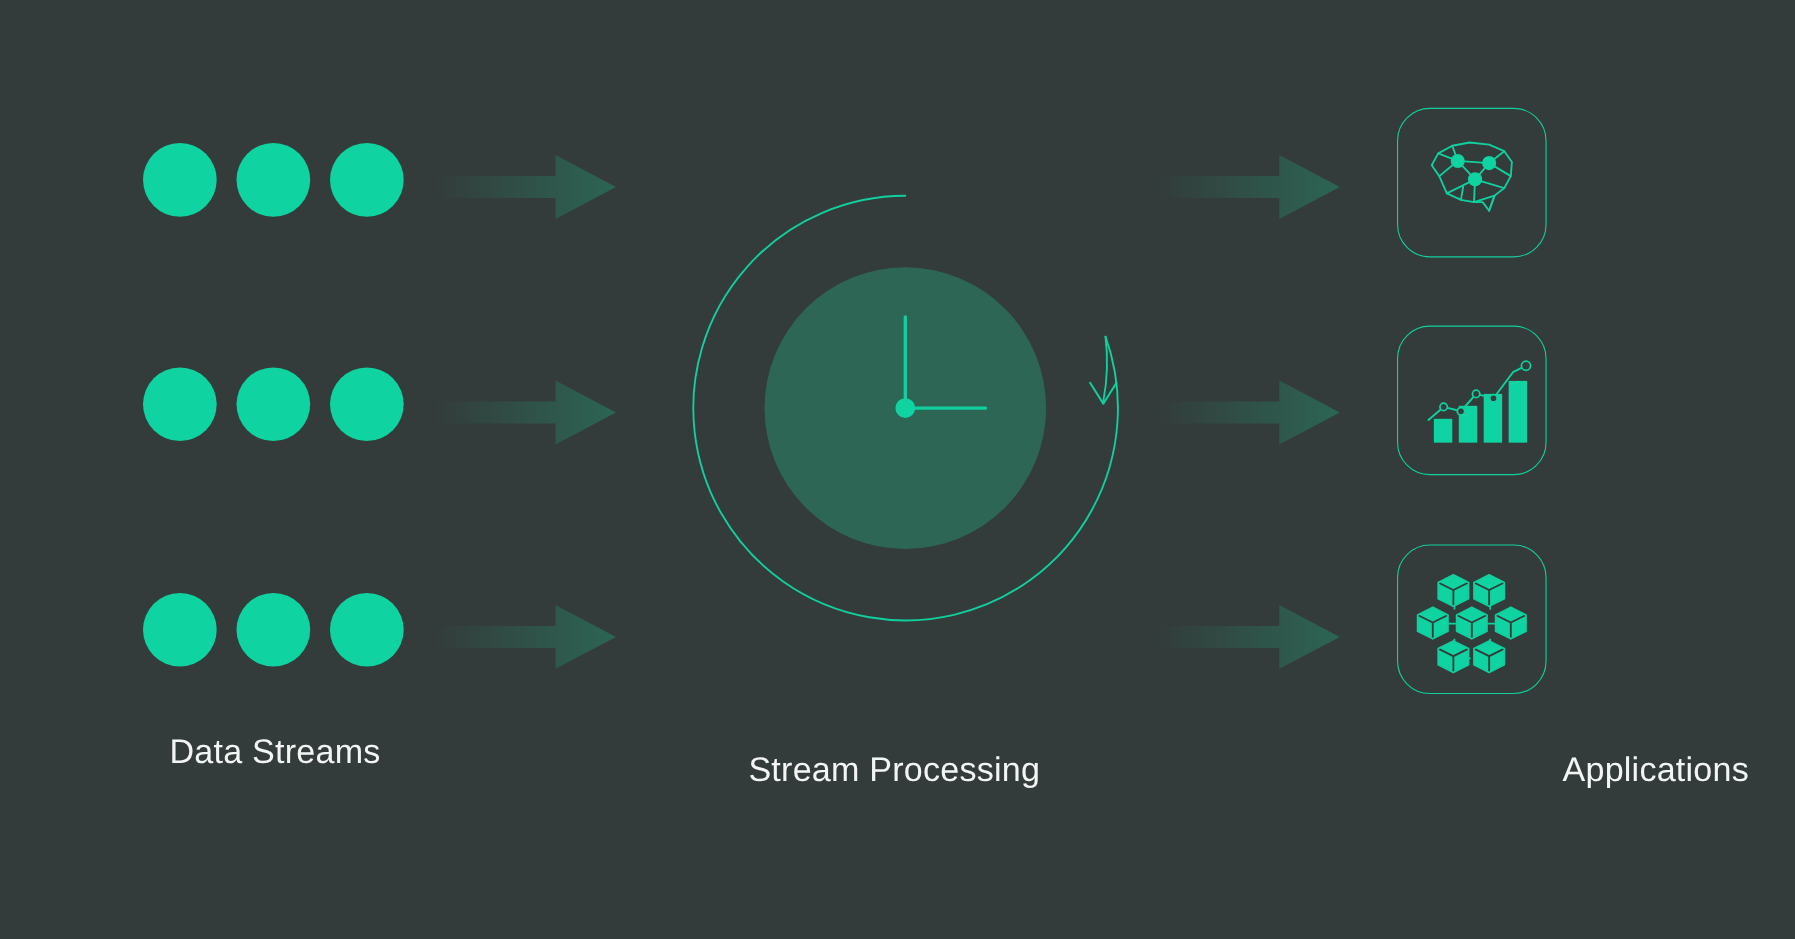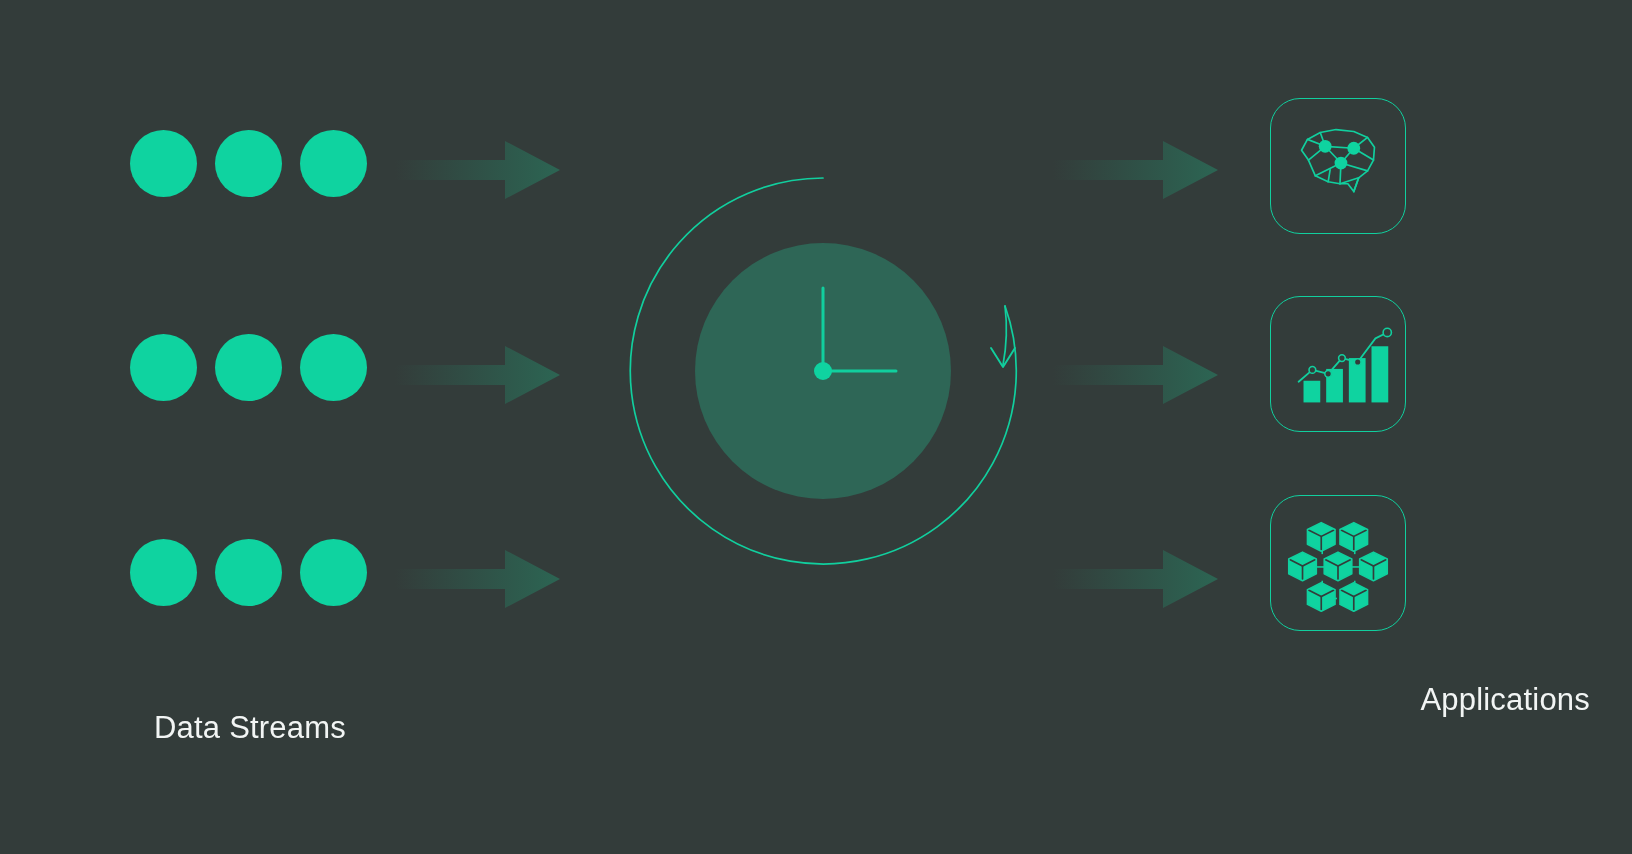--- a/index.html
+++ b/index.html
@@ -97,21 +97,21 @@
   
   .label {
     position: absolute;
     text-align: center;
     color: #f2f5f4;
     font-size: 31px;
     font-weight: 400;
     letter-spacing: 0.2px;
     white-space: nowrap;
   }
-  .label.l-streams { left: 0px;    top: 710px; width: 500px; }
+  .label.l-streams { left: 0px;    top: 666px; width: 500px; }
   .label.l-center  { left: 563px;  top: 682px; width: 500px; }
   .label.l-apps    { left: 1090px; top: 682px; width: 500px; text-align: right; }
 </style>
 </head>
 <body>
 
 <div id="stage">
 
   <div class="streams-col">
 
@@ -334,15 +334,16 @@
           <path d="M0 7 L14 0 L28 7 L28 22 L14 29 L0 22 Z" fill="#0fd3a0"></path>
           <path d="M0 7 L14 14 L28 7" fill="none" stroke="#333c3a" stroke-width="1.7"></path>
           <path d="M14 14 L14 29" fill="none" stroke="#333c3a" stroke-width="1.7"></path>
           <path d="M0 7 L14 0 L28 7 L28 22 L14 29 L0 22 Z" fill="none" stroke="#11cf9e" stroke-width="1.6" stroke-linejoin="round"></path>
         </g>
       </svg>
     </div>
   </div>
 
   <div class="label l-streams">Data Streams</div>
+  <div class="label l-center">Stream Processing</div>
   <div class="label l-apps">Applications</div>
 
 </div>
 
 </body></html>

